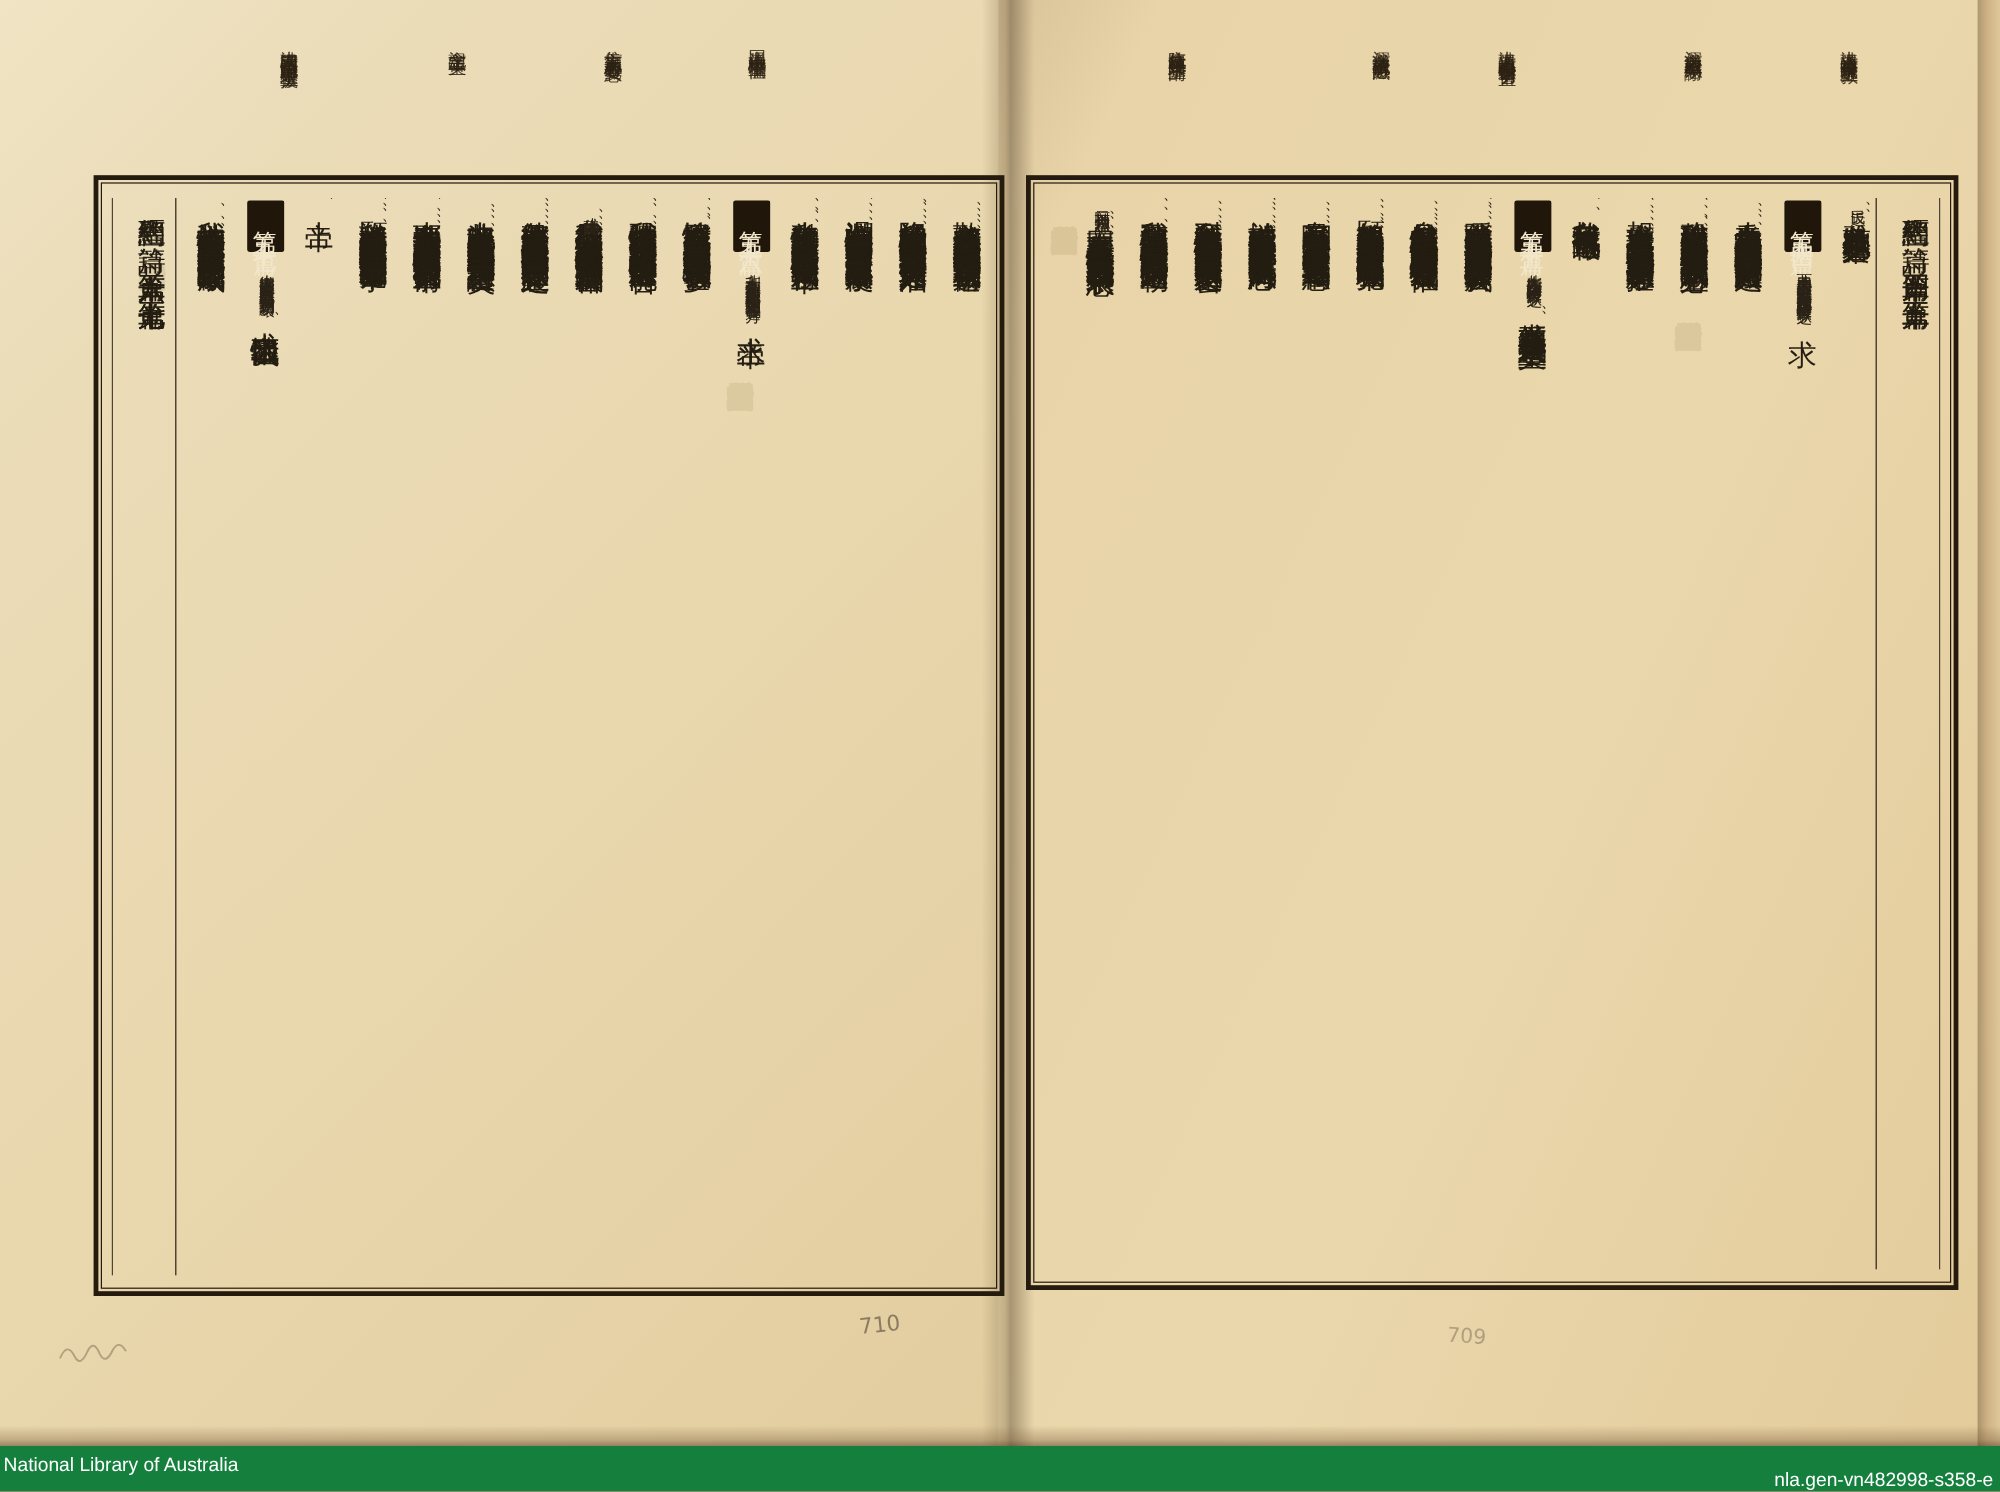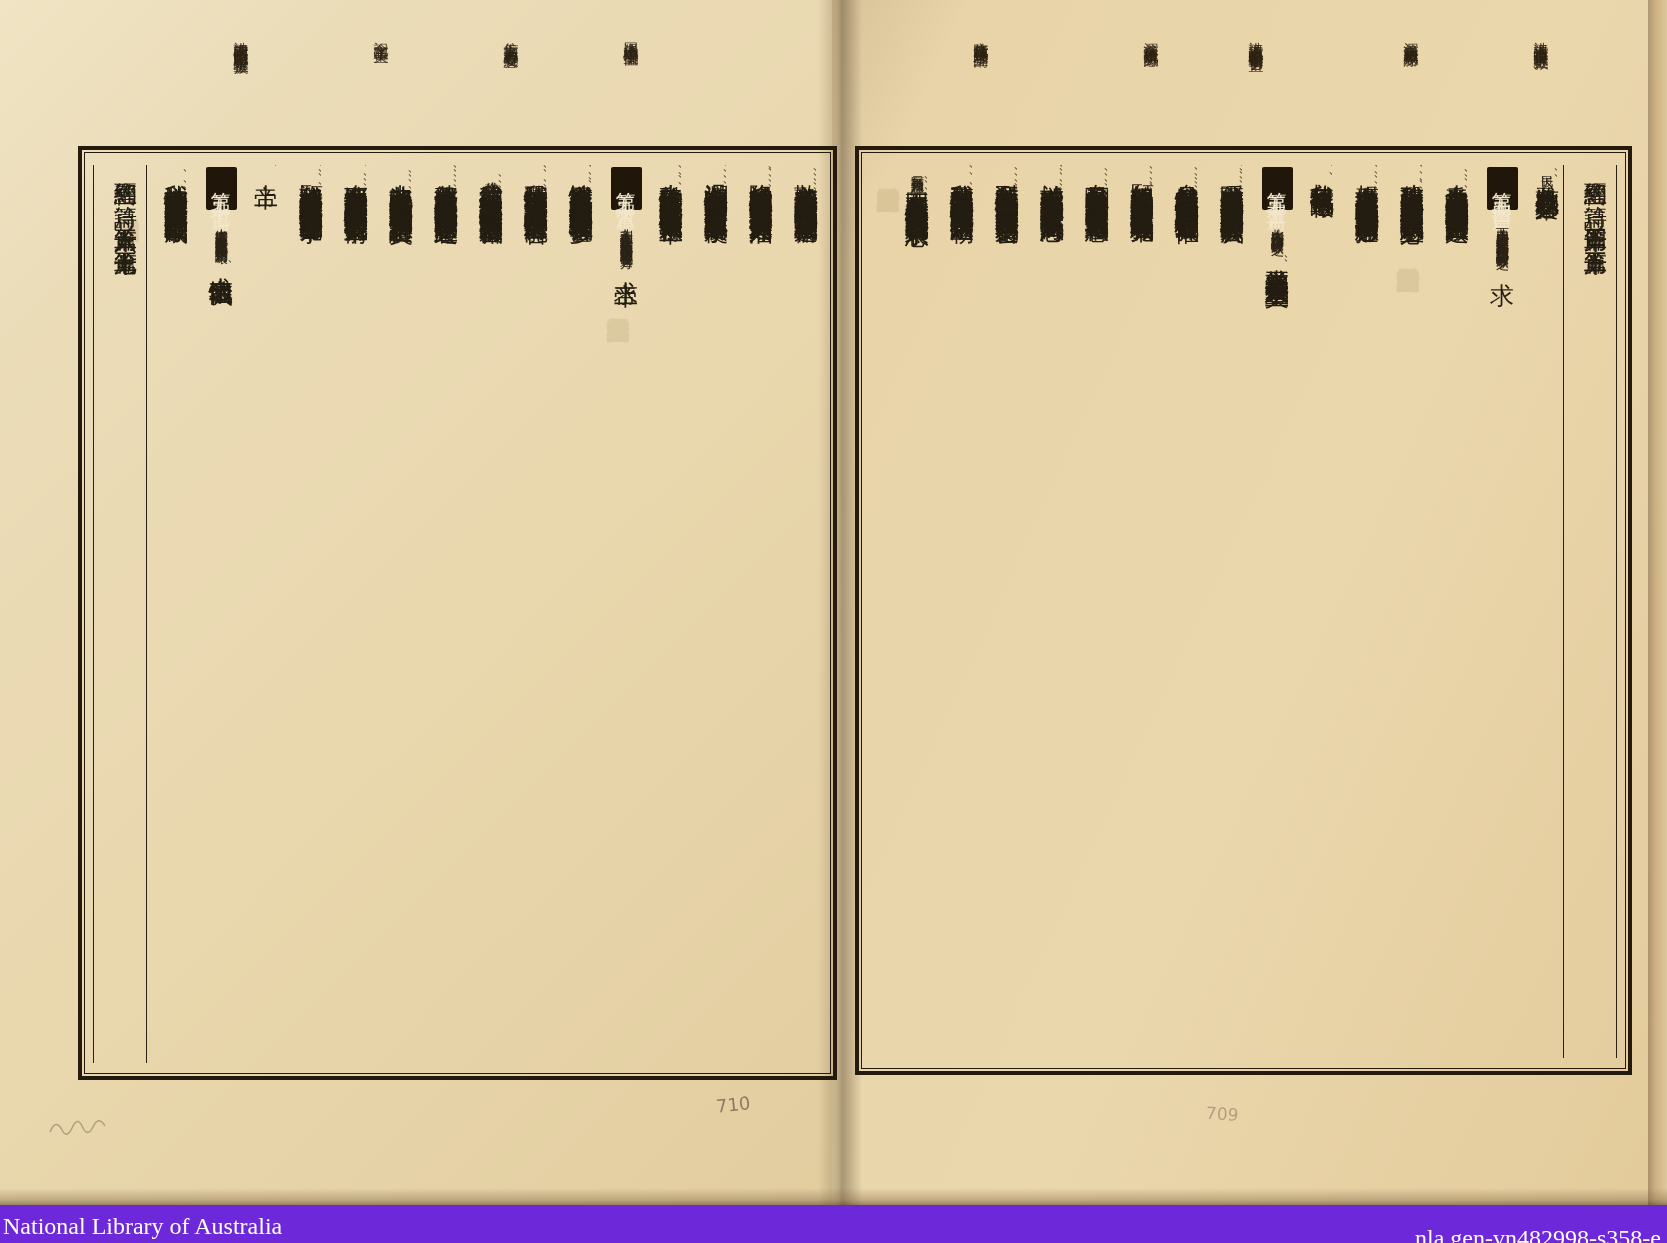--- a/index.html
+++ b/index.html
@@ -44,22 +44,22 @@
   .bleed{position:absolute;writing-mode:vertical-rl;font-size:23px;line-height:34px;
          color:#8d7348;opacity:.14;transform:scaleX(-1);pointer-events:none;
          white-space:normal;}
   
   .pencil{position:absolute;font-family:"DejaVu Sans","Liberation Sans",sans-serif;
           color:#6f5f4c;}
   #pencil-710{left:716px;top:1094px;font-size:18px;opacity:.75;transform:rotate(-6deg);}
   #pencil-709{left:1206px;top:1104px;font-size:17px;opacity:.45;transform:rotate(4deg);}
   #pencil-squiggle{left:48px;top:1114px;opacity:.55;}
   
-  #footer{position:absolute;left:0;top:1205px;width:1667px;height:38px;background:#6d28d9;
-          color:#fff;font-family:Liberation Serif, serif;font-size:24px;}
+  #footer{position:absolute;left:0;top:1205px;width:1667px;height:38px;background:#15803d;
+          color:#fff;font-family:Liberation Sans, sans-serif;font-size:16px;}
   #footer .fl{position:absolute;left:3px;top:8px;}
   #footer .fr{position:absolute;right:6px;top:20px;}
 </style>
 </head>
 <body>
 
 <div id="scan">
 
   <div class="leaf" id="leaf-left"></div>
   <div class="leaf" id="leaf-right"></div>

